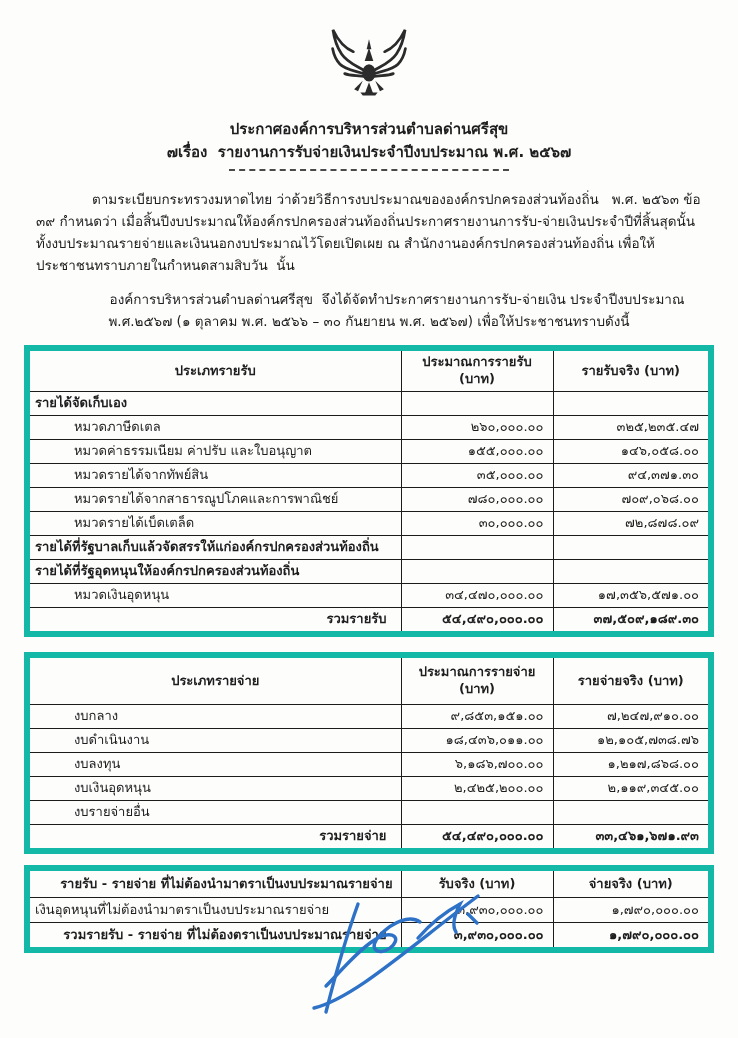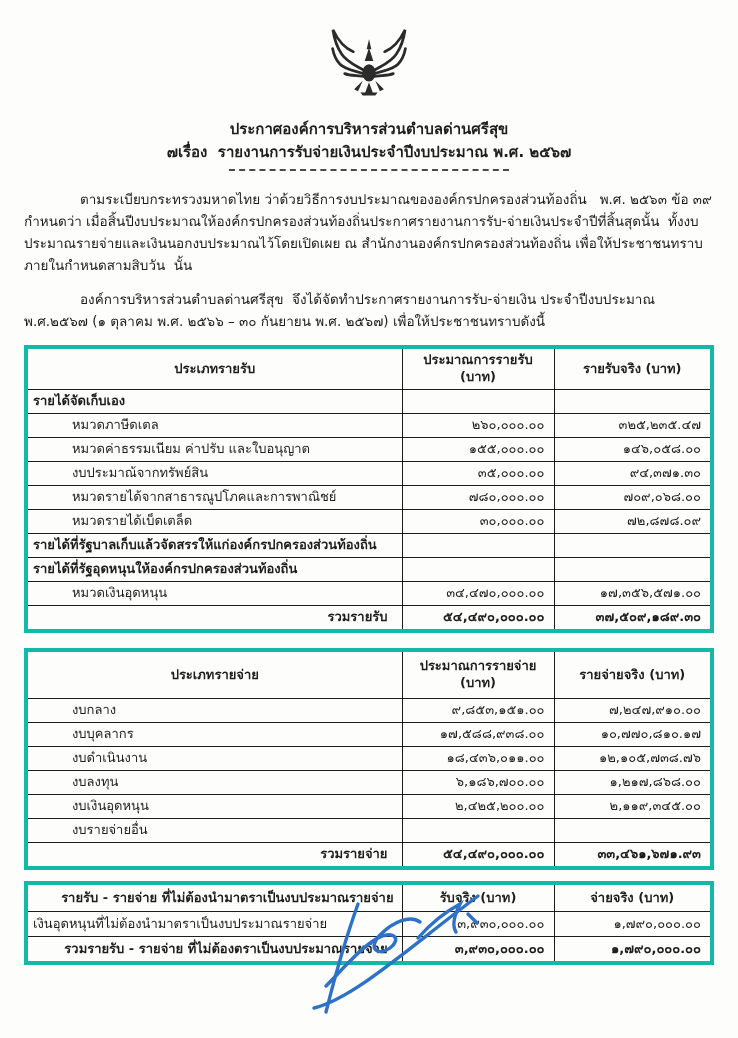--- a/index.html
+++ b/index.html
@@ -7,24 +7,24 @@
     width:738px;height:1038px;margin:0 auto;background:#fdfdfc;
     position:relative;overflow:hidden;color:#1d1d1d;
     font-family:"DejaVu Sans","Liberation Sans",sans-serif;
     box-shadow:0 0 6px rgba(0,0,0,.25);
   }
   .content{padding:0 24px;}
   .emblem-wrap{text-align:center;padding-top:20px;height:94px;}
   .title{font-weight:bold;font-size:15px;text-align:center;line-height:1.5;white-space:pre-wrap;}
   .title.l1{margin-top:4px;}
   .divider{width:280px;margin:6px auto 0;border-top:2px dashed #4a4a4a;height:0;}
-  p.body-par{font-size:13.5px;line-height:1.62;text-indent:56px;margin:0;white-space:pre-wrap;text-align:left;}
+  p.body-par{font-size:13.5px;line-height:1.62;text-indent:56px;margin:12px;white-space:pre-wrap;text-align:left;}
   p.par1{margin-top:18px;}
-  p.par2{margin-top:13px;}
-  .doc-table{width:100%;border-collapse:collapse;border:4px solid #14b8a6;table-layout:fixed;}
+  p.par2{margin-top:13px;text-align:center;}
+  .doc-table{width:100%;border-collapse:collapse;border:6px solid #14b8a6;table-layout:fixed;}
   .doc-table th,.doc-table td{border:1px solid #1c1c1c;font-size:13px;line-height:1.3;padding:2px 8px;overflow:hidden;}
   .doc-table th{font-weight:bold;text-align:center;}
   .doc-table th.left{text-align:right;padding-left:6px;}
   .doc-table td.num{text-align:right;padding-right:9px;white-space:nowrap;}
   .doc-table tr.section td.label{font-weight:bold;padding-left:5px;}
   .doc-table tr.item td.label{padding-left:44px;}
   .doc-table tr.plain td.label{padding-left:5px;}
   .doc-table tr.total td{font-weight:bold;}
   .doc-table tr.total td.label{text-align:right;padding-right:14px;}
   #tbl-receipts{margin-top:12px;}
@@ -97,21 +97,21 @@
               <td class="label">หมวดภาษีดเตล</td>
               <td class="num">๒๖๐,๐๐๐.๐๐</td>
               <td class="num">๓๒๕,๒๓๕.๔๗</td>
             </tr>
             <tr class="item">
               <td class="label">หมวดค่าธรรมเนียม ค่าปรับ และใบอนุญาต</td>
               <td class="num">๑๕๕,๐๐๐.๐๐</td>
               <td class="num">๑๔๖,๐๕๘.๐๐</td>
             </tr>
             <tr class="item">
-              <td class="label">งบประมาณ้จากทรัพย์สิน</td>
+              <td class="label">หมวดรายได้จากทัพย์สิน</td>
               <td class="num">๓๕,๐๐๐.๐๐</td>
               <td class="num">๙๔,๓๗๑.๓๐</td>
             </tr>
             <tr class="item">
               <td class="label">หมวดรายได้จากสาธารณูปโภคและการพาณิชย์</td>
               <td class="num">๗๘๐,๐๐๐.๐๐</td>
               <td class="num">๗๐๙,๐๖๘.๐๐</td>
             </tr>
             <tr class="item">
               <td class="label">หมวดรายได้เบ็ดเตล็ด</td>
@@ -155,25 +155,20 @@
               <th>รายจ่ายจริง (บาท)</th>
             </tr>
           </thead>
           <tbody>
             <tr class="item">
               <td class="label">งบกลาง</td>
               <td class="num">๙,๘๕๓,๑๕๑.๐๐</td>
               <td class="num">๗,๒๔๗,๙๑๐.๐๐</td>
             </tr>
             <tr class="item">
-              <td class="label">งบบุคลากร</td>
-              <td class="num">๑๗,๕๘๘,๙๓๘.๐๐</td>
-              <td class="num">๑๐,๗๗๐,๘๑๐.๑๗</td>
-            </tr>
-            <tr class="item">
               <td class="label">งบดำเนินงาน</td>
               <td class="num">๑๘,๔๓๖,๐๑๑.๐๐</td>
               <td class="num">๑๒,๑๐๕,๗๓๘.๗๖</td>
             </tr>
             <tr class="item">
               <td class="label">งบลงทุน</td>
               <td class="num">๖,๑๘๖,๗๐๐.๐๐</td>
               <td class="num">๑,๒๑๗,๘๖๘.๐๐</td>
             </tr>
             <tr class="item">

